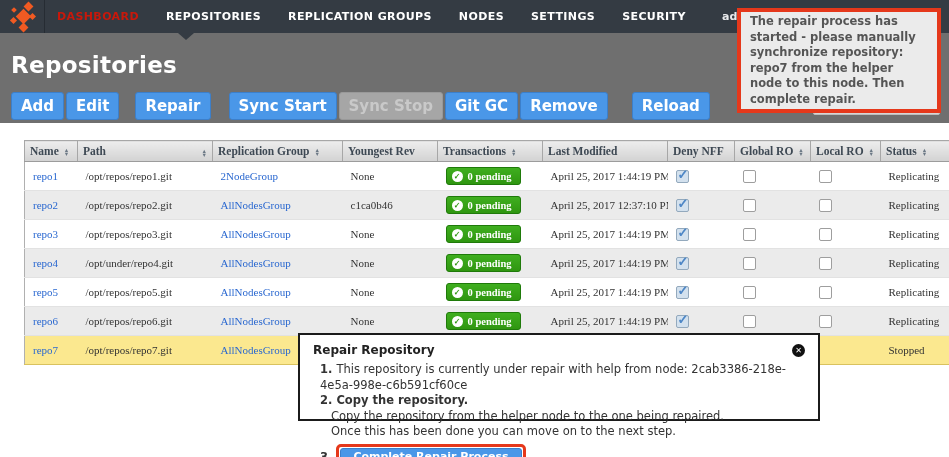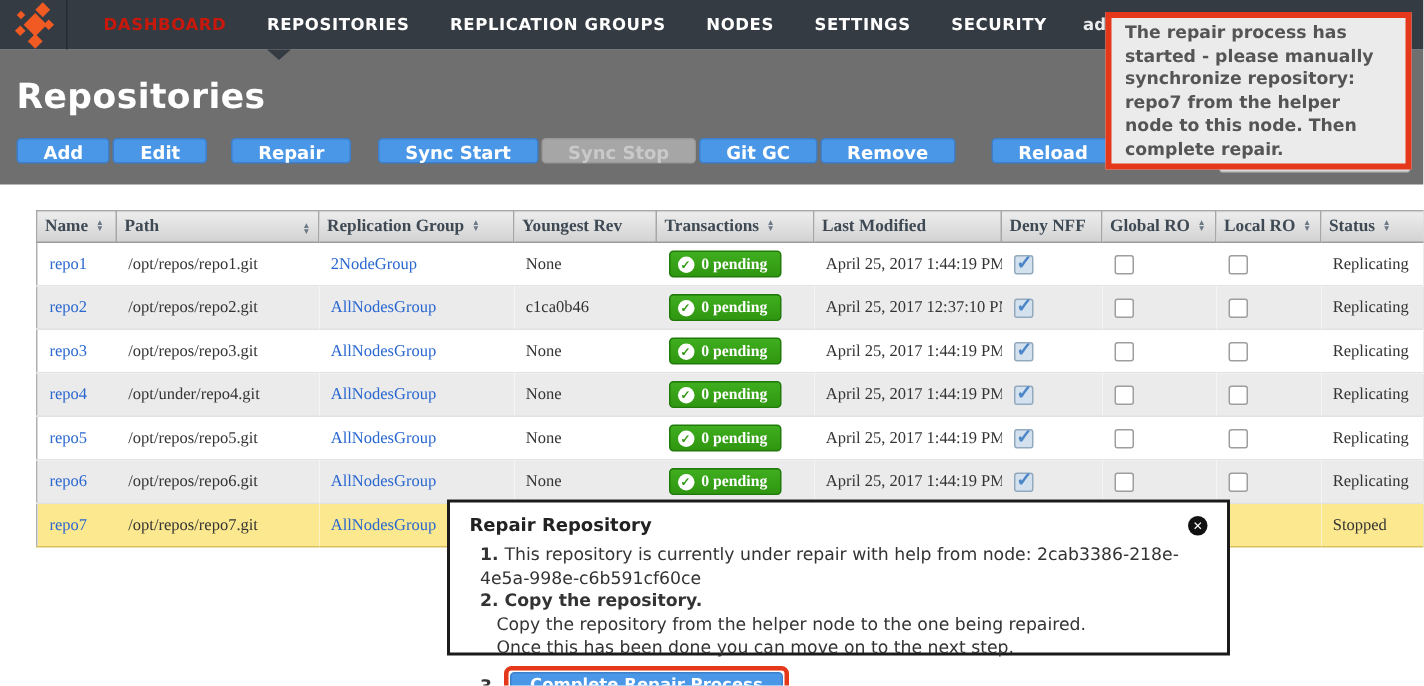--- a/index.html
+++ b/index.html
@@ -12,38 +12,38 @@
             background:#343b43; display:flex; align-items:center; z-index:5; }
   .logo { position:relative; width:30px; height:28px; margin-left:8px; flex:none; }
   .logo i { position:absolute; background:#f15a22; transform:rotate(45deg); }
   .logo i.d1 { width:11px; height:11px; left:10px; top:8px; }
   .logo i.d2 { width:7px; height:7px; left:17px; top:0px; }
   .logo i.d3 { width:5px; height:5px; left:22px; top:11px; }
   .logo i.d4 { width:7px; height:7px; left:12px; top:21px; }
   .logo i.d5 { width:5px; height:5px; left:3px; top:15px; }
   .logo i.d6 { width:4px; height:4px; left:4px; top:5px; }
   .nav-divider { width:1px; height:33px; background:#262c33; margin-left:6px; flex:none; }
-  .nav-items { display:flex; align-items:center; margin-left:24px; gap:27px; }
+  .nav-items { display:flex; align-items:center; margin-left:12px; gap:27px; }
   .nav-item { color:#fff; font-size:11px; font-weight:bold; letter-spacing:.4px;
               cursor:pointer; white-space:nowrap; }
   .nav-item.active-red { color:#c8180b; }
   .nav-user { position:absolute; left:722px; top:10px; color:#e9eaec; font-size:11px;
               font-weight:bold; }
   .tab-arrow { position:absolute; left:178px; top:33px; width:0; height:0; z-index:5;
                border-left:8px solid transparent; border-right:8px solid transparent;
                border-top:7px solid #343b43; }
 
   
   .gray-band { position:absolute; left:0; top:33px; width:949px; height:90px; background:#6f6f6f; }
   .page-title { position:absolute; left:11px; top:52px; color:#fff; font-size:23px;
                 font-weight:bold; letter-spacing:.3px; }
   .toolbar { position:absolute; left:11px; top:92px; display:flex; align-items:center; }
   .btn-group { display:flex; gap:2px; }
-  .btn { height:17px; padding:0 17px; background:#4a97e8; border:1px solid #3c7fca;
-         border-radius:3px; color:#fff; font-size:12px; font-weight:bold;
+  .btn { height:28px; padding:0 9px; background:#4a97e8; border:1px solid #3c7fca;
+         border-radius:3px; color:#fff; font-size:15px; font-weight:bold;
          font-family:inherit; cursor:pointer; line-height:18px; white-space:nowrap; }
   .btn.disabled { background:#a6a6a6; border-color:#999; color:#c9c9c9; cursor:default; }
   .gap16 { width:16px; } .gap18 { width:18px; } .gap24 { width:24px; }
   .filter-wrap { position:absolute; left:813px; top:95px; width:127px; height:20px;
                  background:#d6d6d6; border:1px solid #bdbdbd; border-radius:2px;
                  display:flex; align-items:center; }
   .filter-input { flex:1; min-width:0; height:100%; border:none; background:transparent;
                   font-family:inherit; font-size:11px; color:#444; padding:0 4px 0 6px; outline:none; }
   .filter-input::placeholder { color:#8f8f8f; }
   .mag { flex:none; width:16px; height:16px; margin-right:2px; cursor:pointer; }
@@ -74,21 +74,21 @@
                display:inline-flex; align-items:center; justify-content:center;
                color:#2f9610; font-size:8px; font-weight:bold; }
   .cb { display:inline-block; width:13px; height:13px; background:#fff;
         border:1px solid #9e9e9e; border-radius:2px; position:relative;
         cursor:pointer; vertical-align:middle; }
   .cb.on { background:#d3e1ee; border-color:#93a9bd; }
   .cb.on::after { content:"✓"; position:absolute; left:1px; top:-4px; color:#4d86c6;
                   font-size:13px; font-weight:bold; }
 
   
-  .dialog { position:absolute; left:298px; top:333px; width:522px; height:104px;
+  .dialog { position:absolute; left:298px; top:333px; width:522px; height:88px;
             background:#fff; border:2px solid #1b1b1b; z-index:8; font-size:11.5px;
             color:#333; }
   .dialog-title { font-weight:bold; font-size:12px; color:#222; padding:8px 12px 5px 13px; }
   .dialog-close { position:absolute; right:13px; top:9px; width:13px; height:13px;
                   background:#111; border-radius:50%; color:#fff; font-size:8px;
                   display:flex; align-items:center; justify-content:center;
                   cursor:pointer; font-weight:bold; }
   .dl-line { padding-left:20px; line-height:1.35; }
   .dl-line .num { font-weight:bold; margin-right:4px; }
   .dl-line.bold { font-weight:bold; }

